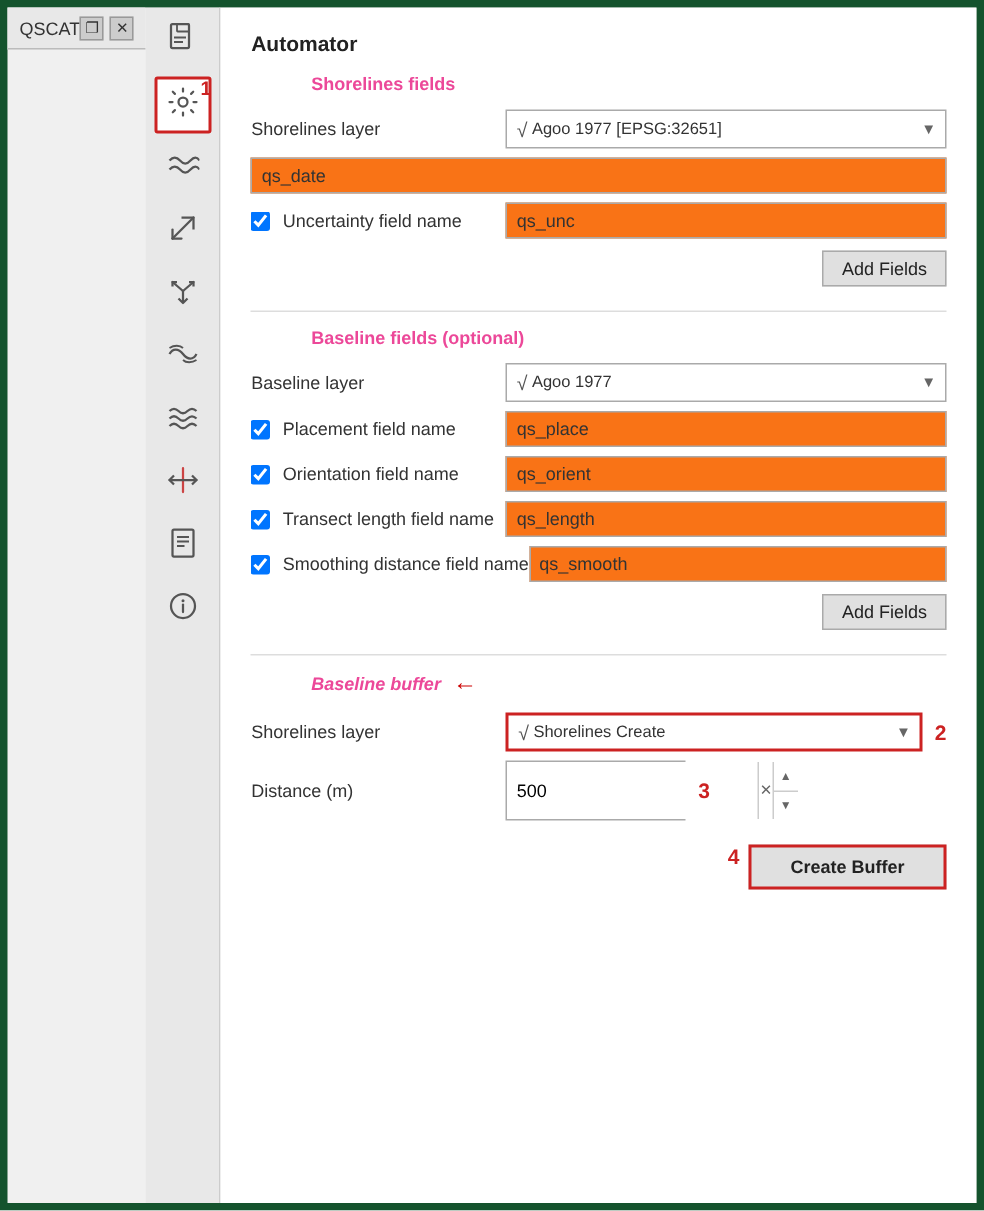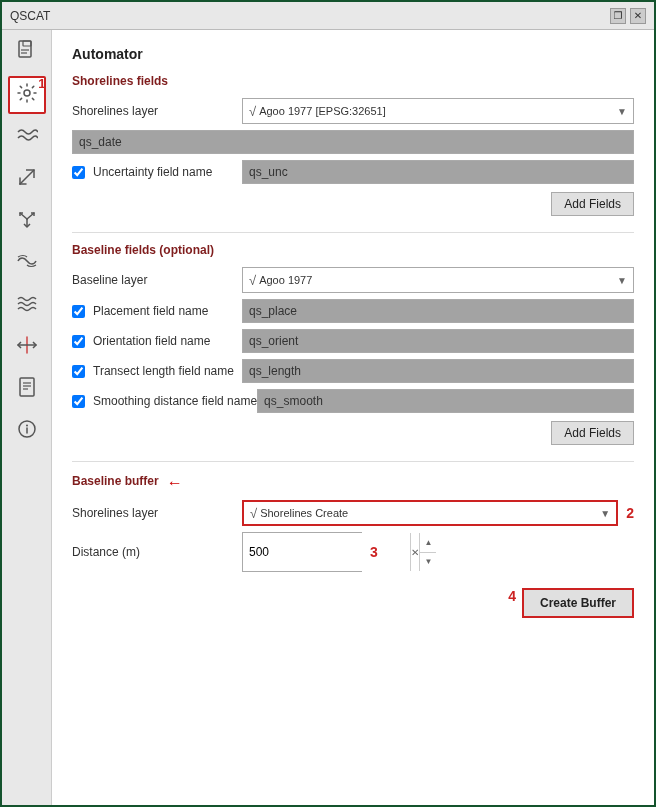--- a/index.html
+++ b/index.html
@@ -9,23 +9,23 @@
       background: #f0f0f0;
       width: 656px;
       height: 807px;
       overflow: hidden;
     }
 
     .window {
       width: 656px;
       height: 807px;
       background: #f0f0f0;
-      border: 2px solid #14532d;
-      display: flex;
-      flex-direction: column;
+      border: 5px solid #14532d;
+      display: flex;
+      flex-direction: row;
     }
 
     .title-bar {
       background: #e8e8e8;
       border-bottom: 1px solid #bbb;
       padding: 4px 8px;
       display: flex;
       align-items: center;
       justify-content: space-between;
       height: 28px;
@@ -105,21 +105,22 @@
       font-size: 14px;
       font-weight: bold;
       margin-bottom: 12px;
       color: #222;
     }
 
     .subsection-title {
       font-size: 12px;
       font-weight: bold;
       margin-bottom: 10px;
-      color: #7f1d1d;
+      color: #ec4899;
+      margin-left: 40px;
     }
 
     .field-group {
       margin-bottom: 16px;
     }
 
     .field-row {
       display: flex;
       align-items: center;
       margin-bottom: 6px;
@@ -135,21 +136,21 @@
     }
 
     .field-label input[type="checkbox"] {
       margin-right: 4px;
     }
 
     .field-input {
       flex: 1;
       height: 24px;
       border: 1px solid #aaa;
-      background: #a3a3a3;
+      background: #f97316;
       padding: 2px 6px;
       font-size: 12px;
       color: #333;
     }
 
     .field-select {
       flex: 1;
       height: 26px;
       border: 1px solid #aaa;
       background: #fff;
@@ -184,41 +185,42 @@
     .btn {
       padding: 4px 12px;
       border: 1px solid #aaa;
       background: #e0e0e0;
       font-size: 12px;
       cursor: pointer;
       color: #222;
     }
 
     .btn-create {
-      padding: 6px 16px;
+      padding: 6px 26px;
       border: 1px solid #aaa;
       background: #e0e0e0;
       font-size: 12px;
       cursor: pointer;
       color: #222;
       font-weight: bold;
       border: 2px solid #cc2222;
     }
 
     .divider {
       border: none;
       border-top: 1px solid #ddd;
       margin: 10px 0;
     }
 
     .baseline-buffer-title-row {
       display: flex;
       align-items: center;
       gap: 8px;
       margin-bottom: 10px;
+      font-style: italic;
     }
 
     .arrow-right {
       color: #cc0000;
       font-size: 16px;
       font-weight: bold;
     }
 
     .distance-field {
       display: flex;

